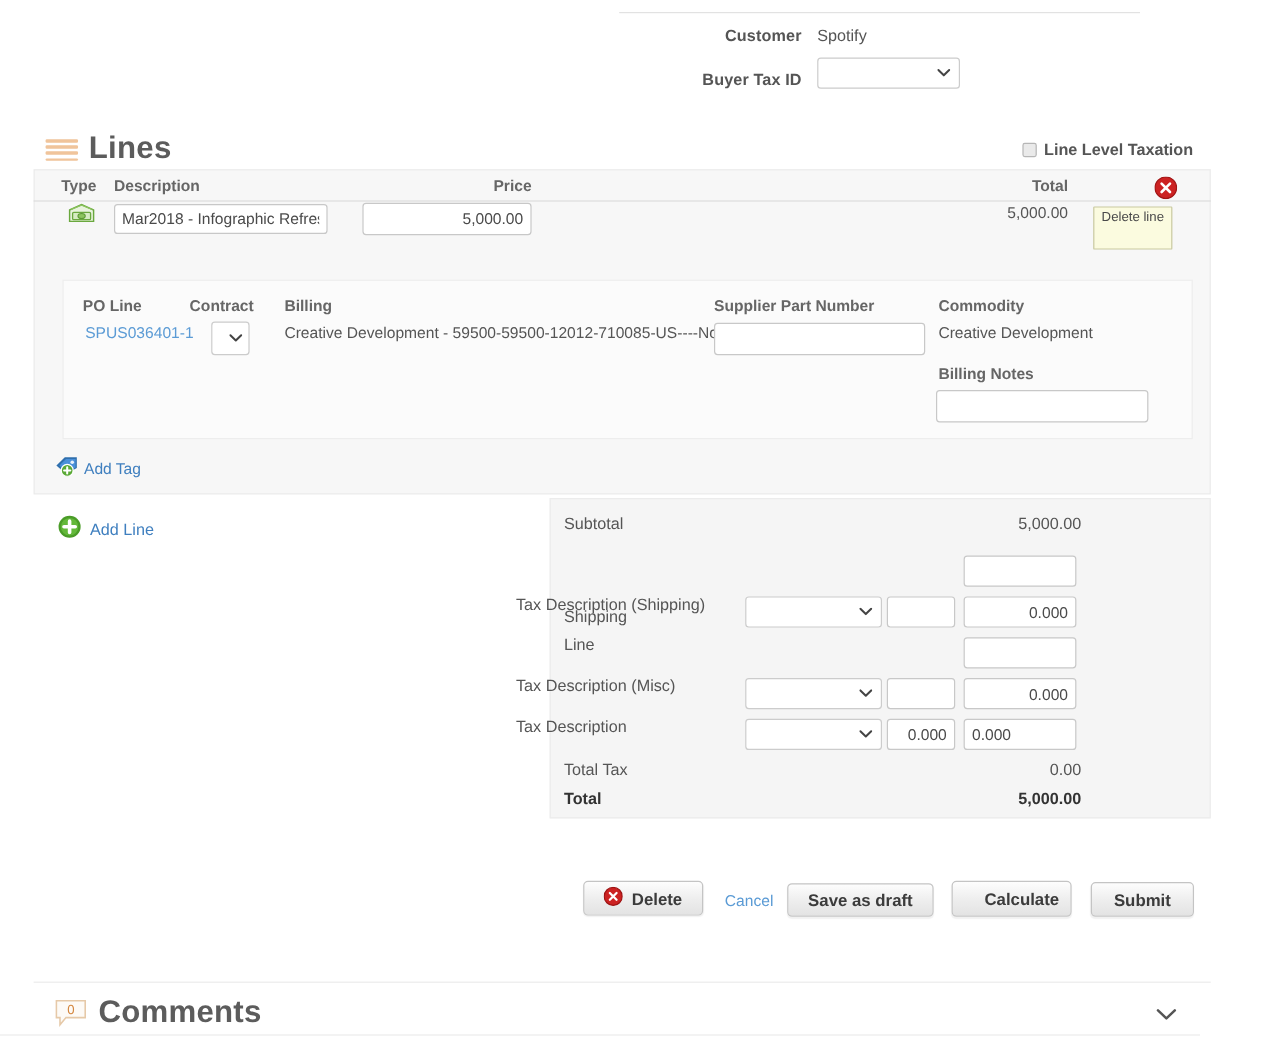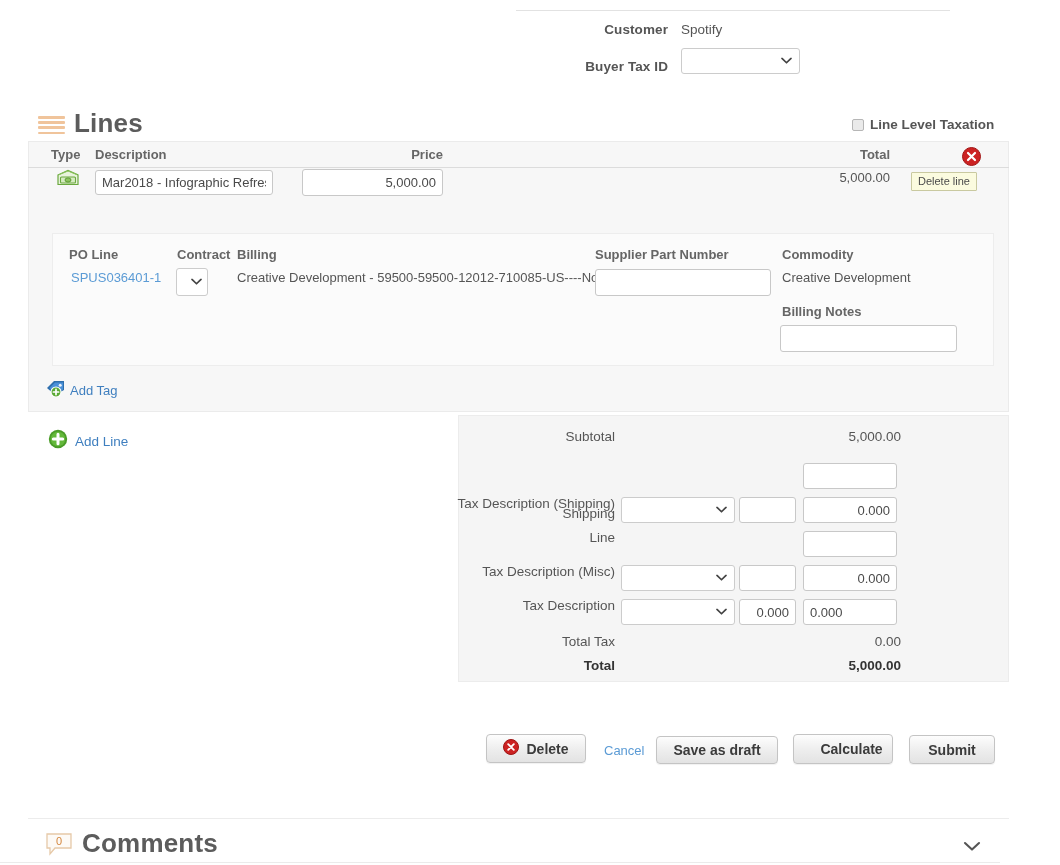--- a/index.html
+++ b/index.html
@@ -90,21 +90,21 @@
     position: absolute; right: 0; font-size: 13px; color: #555;
   }
 
   .del-btn {
     position: absolute; left: 962px; top: 147px; width: 19px; height: 19px;
     cursor: pointer;
   }
   .tooltip {
     position: absolute; left: 911px; top: 172px;
     background: #fbfbdf; border: 1px solid #c9c9a0;
-    font-size: 11px; color: #4a4a4a; padding: 2px 6px 3px 6px;
+    font-size: 11px; color: #4a4a4a; padding: 2px 6px 20px 6px;
     white-space: nowrap; border-radius: 1px;
   }
 
   
   .detail-panel {
     position: absolute; left: 52px; top: 233px; width: 942px; height: 133px;
     background: #fbfbfb; border: 1px solid #ededed;
   }
   .d-lbl { position: absolute; font-size: 13px; font-weight: bold; color: #666; }
   .d-val { position: absolute; font-size: 13px; color: #555; }
@@ -121,21 +121,21 @@
     display: flex; align-items: center; gap: 7px; cursor: pointer;
   }
   .add-line .lbl { font-size: 13.5px; color: #3f7fbf; }
 
   
   .totals {
     position: absolute; left: 458px; top: 415px; width: 551px; height: 267px;
     background: #f5f5f5; border: 1px solid #ececec;
   }
   .t-row { position: absolute; display: flex; align-items: center; }
-  .t-lbl { font-size: 13.5px; color: #555; text-align: right; }
+  .t-lbl { font-size: 13.5px; color: #555; text-align: left; }
   .t-val { font-size: 13.5px; color: #555; text-align: right; }
   .t-lbl.b, .t-val.b { font-weight: bold; color: #333; }
 
   
   .btn {
     position: absolute;
     background: linear-gradient(to bottom, #fdfdfd 0%, #ededed 55%, #e3e3e3 100%);
     border: 1px solid #c4c4c4; border-radius: 4px;
     font-family: "Liberation Sans", sans-serif;
     font-size: 14px; font-weight: bold; color: #3b3b3b;
@@ -230,21 +230,21 @@
       <path d="M6 6 L13 13 M13 6 L6 13" stroke="#fff" stroke-width="2.2" stroke-linecap="round"></path>
     </svg>
   </span>
   <div class="tooltip">Delete line</div>
 
   <div class="detail-panel"></div>
 
   <div class="d-lbl" style="left:69px; top:247px;">PO Line</div>
   <div class="d-link" style="left:71px; top:270px;">SPUS036401-1</div>
 
-  <div class="d-lbl" style="left:177px; top:247px;">Contract</div>
+  <div class="d-lbl" style="left:158px; top:247px;">Contract</div>
   <div class="sel-wrap" style="position:absolute; left:176px; top:268px;">
     <select class="sel" style="width:32px; height:28px; padding:0 18px 0 2px;">
       <option></option>
     </select>
     <span class="chev" style="right:6px;">
       <svg viewBox="0 0 11 7">
           <path d="M1 1.2 L5.5 5.6 L10 1.2" stroke="#444" stroke-width="1.7" fill="none" stroke-linecap="round" stroke-linejoin="round"></path>
         </svg>
     </span>
   </div>

